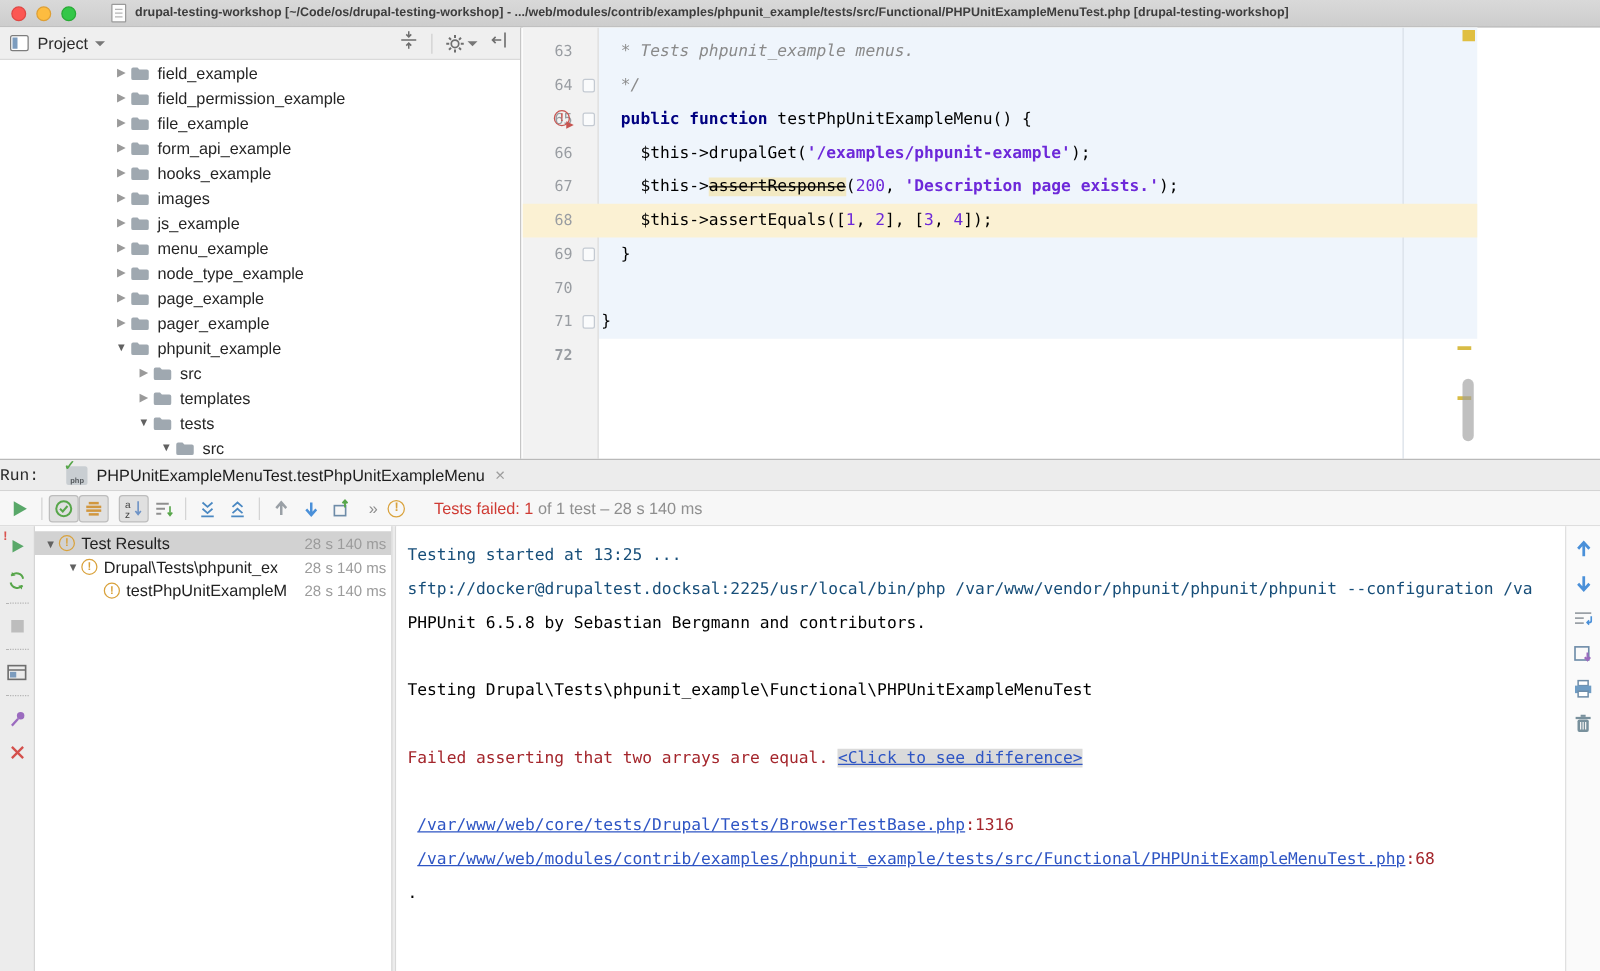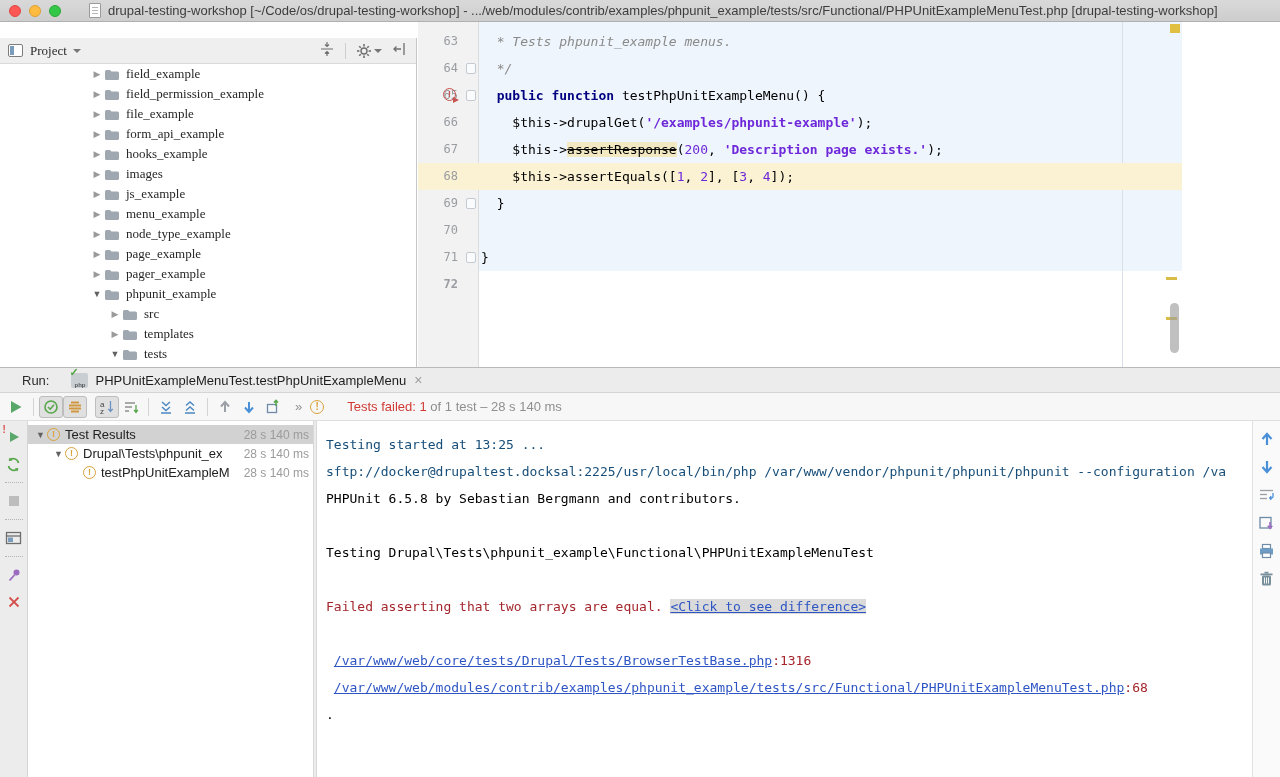--- a/index.html
+++ b/index.html
@@ -14,29 +14,29 @@
     background:linear-gradient(#d9d9d9,#cdcdcd); border-bottom:1px solid #b0b0b0;
     display:flex; align-items:center; }
   .tl { width:12px; height:12px; border-radius:50%; flex:0 0 auto; }
   .tl.red { background:#fc5753; border:1px solid #df4744; margin-left:9px; }
   .tl.yel { background:#fdbc40; border:1px solid #de9f34; margin-left:8px; }
   .tl.grn { background:#33c748; border:1px solid #27aa35; margin-left:8px; }
   .doc-ic { width:12px; height:15px; background:#fdfdfd; border:1px solid #9a9a9a;
     border-radius:1px; margin-left:28px; position:relative; }
   .doc-ic:before { content:""; position:absolute; left:2px; top:3px; width:6px; height:1px;
     background:#b5b5b5; box-shadow:0 3px 0 #b5b5b5, 0 6px 0 #b5b5b5; }
-  .win-title { font-size:13px; font-weight:normal; color:#3d3d3d; margin-left:7px;
+  .win-title { font-size:10px; font-weight:bold; color:#3d3d3d; margin-left:7px;
     white-space:nowrap; overflow:hidden; }
 
   
   .main { position:absolute; left:0; top:22px; width:1280px; height:345px; }
 
   
-  .proj { position:absolute; left:0; top:16px; width:417px; height:345px;
-    background:#fff; border-right:1px solid #c6c6c6; overflow:hidden;font-family:Liberation Serif, serif; }
+  .proj { position:absolute; left:0; top:0; width:417px; height:345px;
+    background:#fff; border-right:1px solid #c6c6c6; overflow:hidden; }
   .proj-head { position:absolute; left:0; top:0; width:100%; height:26px;
     background:#efefef; border-bottom:1px solid #dadada; display:flex; align-items:center; }
   .proj-win-ic { width:15px; height:13px; border:1px solid #7d7d7d; border-radius:2px;
     margin-left:8px; position:relative; background:#fff; }
   .proj-win-ic:before { content:""; position:absolute; left:1px; top:1px; width:4px; height:9px;
     background:#7c9cbe; }
   .proj-head-label { font-size:13px; color:#2b2b2b; margin-left:7px; }
   .dd-arrow { width:0; height:0; border-left:4px solid transparent; border-right:4px solid transparent;
     border-top:4px solid #777; margin-left:6px; }
   .proj-head-icons { margin-left:auto; display:flex; align-items:center; gap:10px; margin-right:8px; }
@@ -73,21 +73,21 @@
   .tk-deprecated { text-decoration:line-through; background:#f2e9c3; }
   .ed-err-square { position:absolute; right:2px; top:2px; width:10px; height:9px; background:#e0bf41; }
   .ed-tick { position:absolute; right:5px; width:11px; height:3px; background:#d8bc45; }
   .ed-thumb { position:absolute; right:3px; top:281px; width:9px; height:50px;
     background:#9e9e9e; opacity:.65; border-radius:5px; }
 
   
   .runpanel { position:absolute; left:0; top:367px; width:1280px; height:410px; border-top:1px solid #b9b9b9; }
   .run-tabbar { position:absolute; left:0; top:0; width:100%; height:25px; background:#ececec;
     border-bottom:1px solid #d4d4d4; display:flex; align-items:center; }
-  .run-label { font-size:13px; color:#2b2b2b; margin-left:22px; }
+  .run-label { font-size:13px; color:#2b2b2b; margin-left:0;font-family:Liberation Mono, monospace; }
   .php-ic { width:17px; height:15px; background:#c9ced2; border-radius:2px; margin-left:22px;
     position:relative; flex:0 0 auto; }
   .php-ic .php-t { position:absolute; left:0; right:0; bottom:0px; text-align:center;
     font-size:6px; color:#55595d; font-weight:bold; }
   .php-ic .chk { position:absolute; left:-2px; top:-7px; color:#57a64a; font-size:11px; font-weight:bold; }
   .run-tab-title { font-size:13px; color:#1d1d1d; margin-left:7px; }
   .tab-close { font-size:14px; color:#9e9e9e; margin-left:8px; line-height:1; }
   .run-toolbar { position:absolute; left:0; top:25px; width:100%; height:28px; background:#f7f7f7;
     border-bottom:1px solid #dedede; display:flex; align-items:center; }
   .tb-btn { width:24px; height:22px; display:flex; align-items:center; justify-content:center; flex:0 0 auto; }

